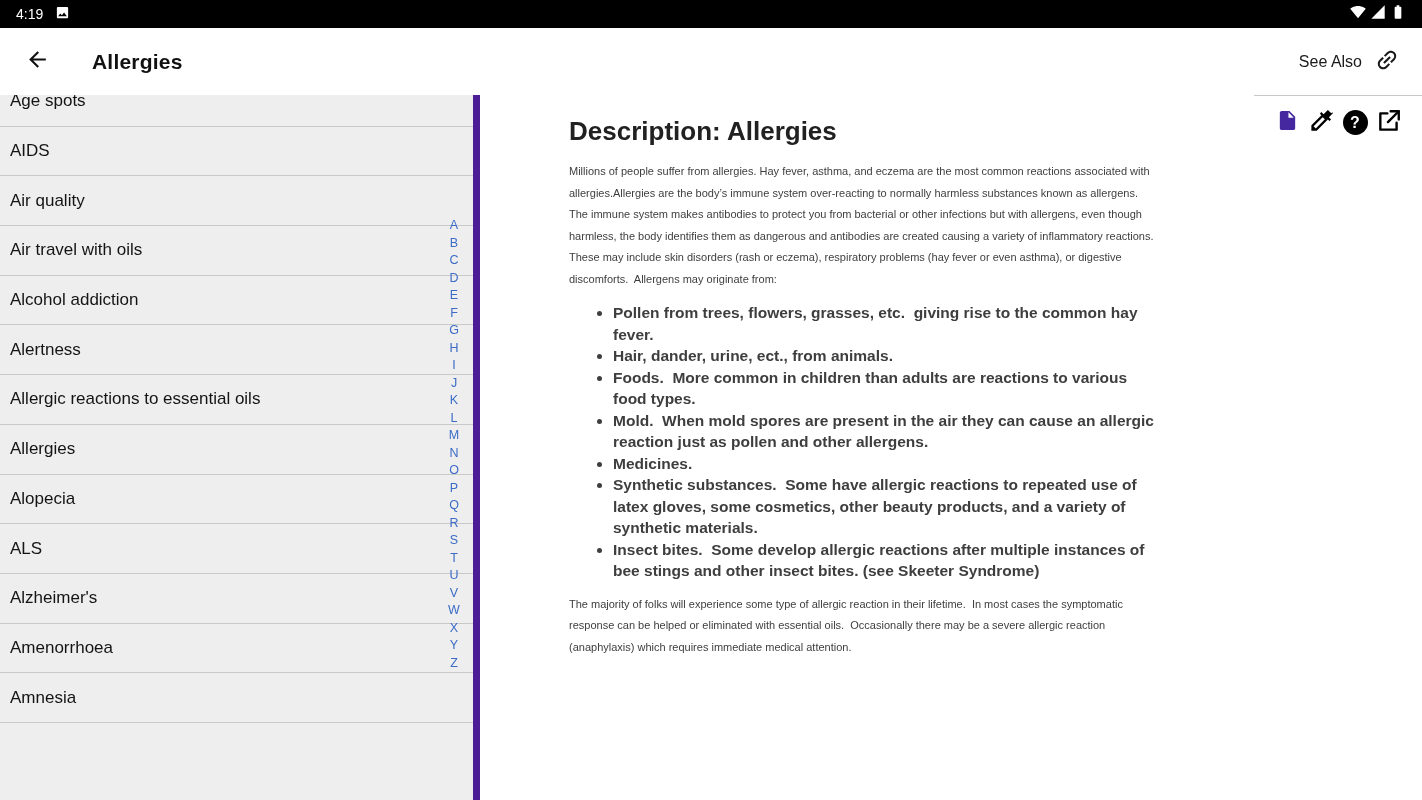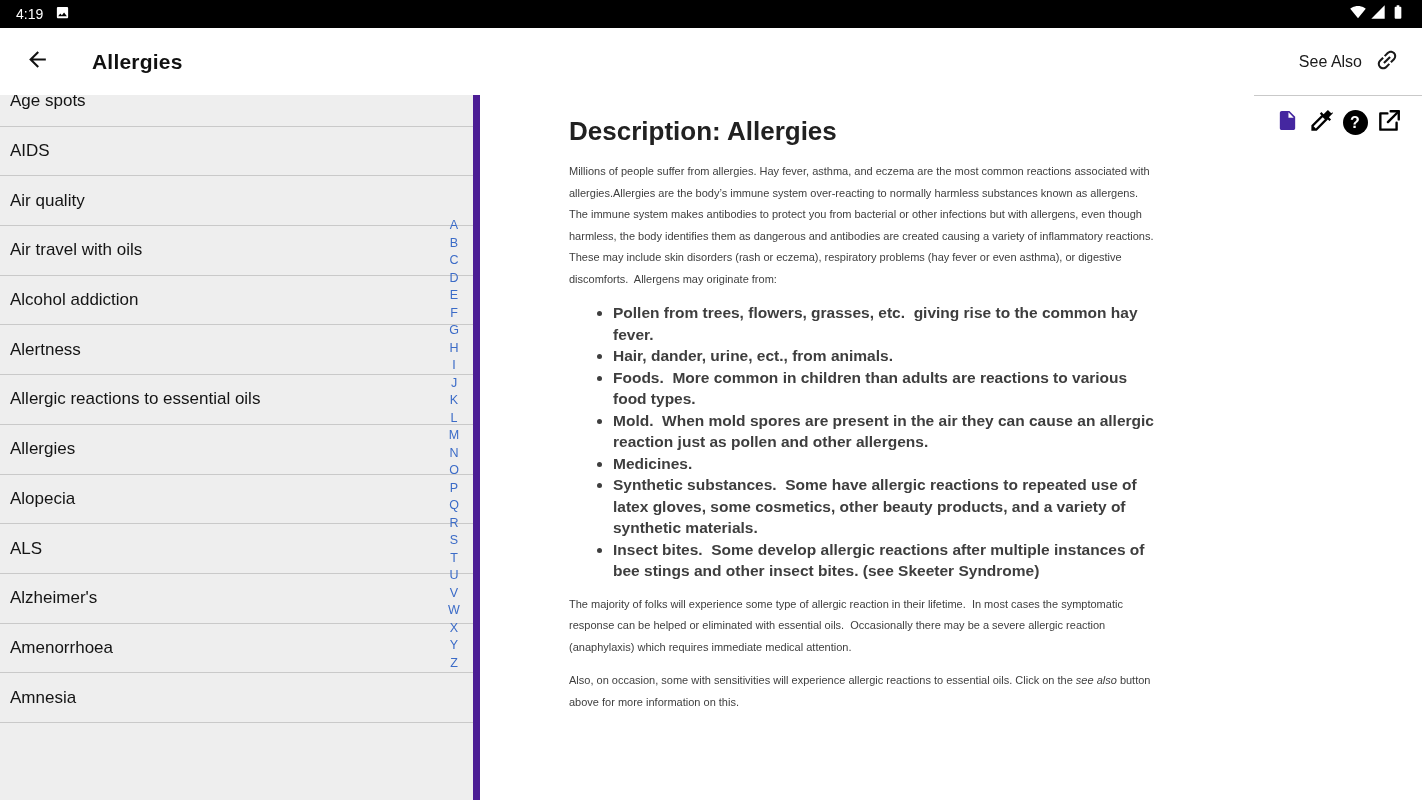--- a/index.html
+++ b/index.html
@@ -164,21 +164,20 @@
 
       <li>Pollen from trees, flowers, grasses, etc.  giving rise to the common hay fever.</li>
           <li>Hair, dander, urine, ect., from animals.</li>
           <li>Foods.  More common in children than adults are reactions to various food types.</li>
           <li>Mold.  When mold spores are present in the air they can cause an allergic reaction just as pollen and other allergens.</li>
           <li>Medicines.</li>
           <li>Synthetic substances.  Some have allergic reactions to repeated use of latex gloves, some cosmetics, other beauty products, and a variety of synthetic materials.</li>
           <li>Insect bites.  Some develop allergic reactions after multiple instances of bee stings and other insect bites. (see Skeeter Syndrome)</li>
         </ul>
       <p class="para">The majority of folks will experience some type of allergic reaction in their lifetime.  In most cases the symptomatic response can be helped or eliminated with essential oils.  Occasionally there may be a severe allergic reaction (anaphylaxis) which requires immediate medical attention.</p>
-      <p class="para"><span>Also, on occasion, some with sensitivities will experience allergic reactions to essential oils. Click on the </span><i>see also</i><span> button above for more information on this.</span></p>
     </div>
 
     <div class="toolbar">
       <div class="tool-btn">
         <span>
           <svg width="23" height="27" viewBox="0 0 24 24">
               <path d="M6 2c-1.1 0-1.99.9-1.99 2L4 20c0 1.1.89 2 1.99 2H18c1.1 0 2-.9 2-2V8l-6-6H6zm7 7V3.5L18.5 9H13z" fill="#4527a0"></path>
             </svg>
         </span>
       </div>

